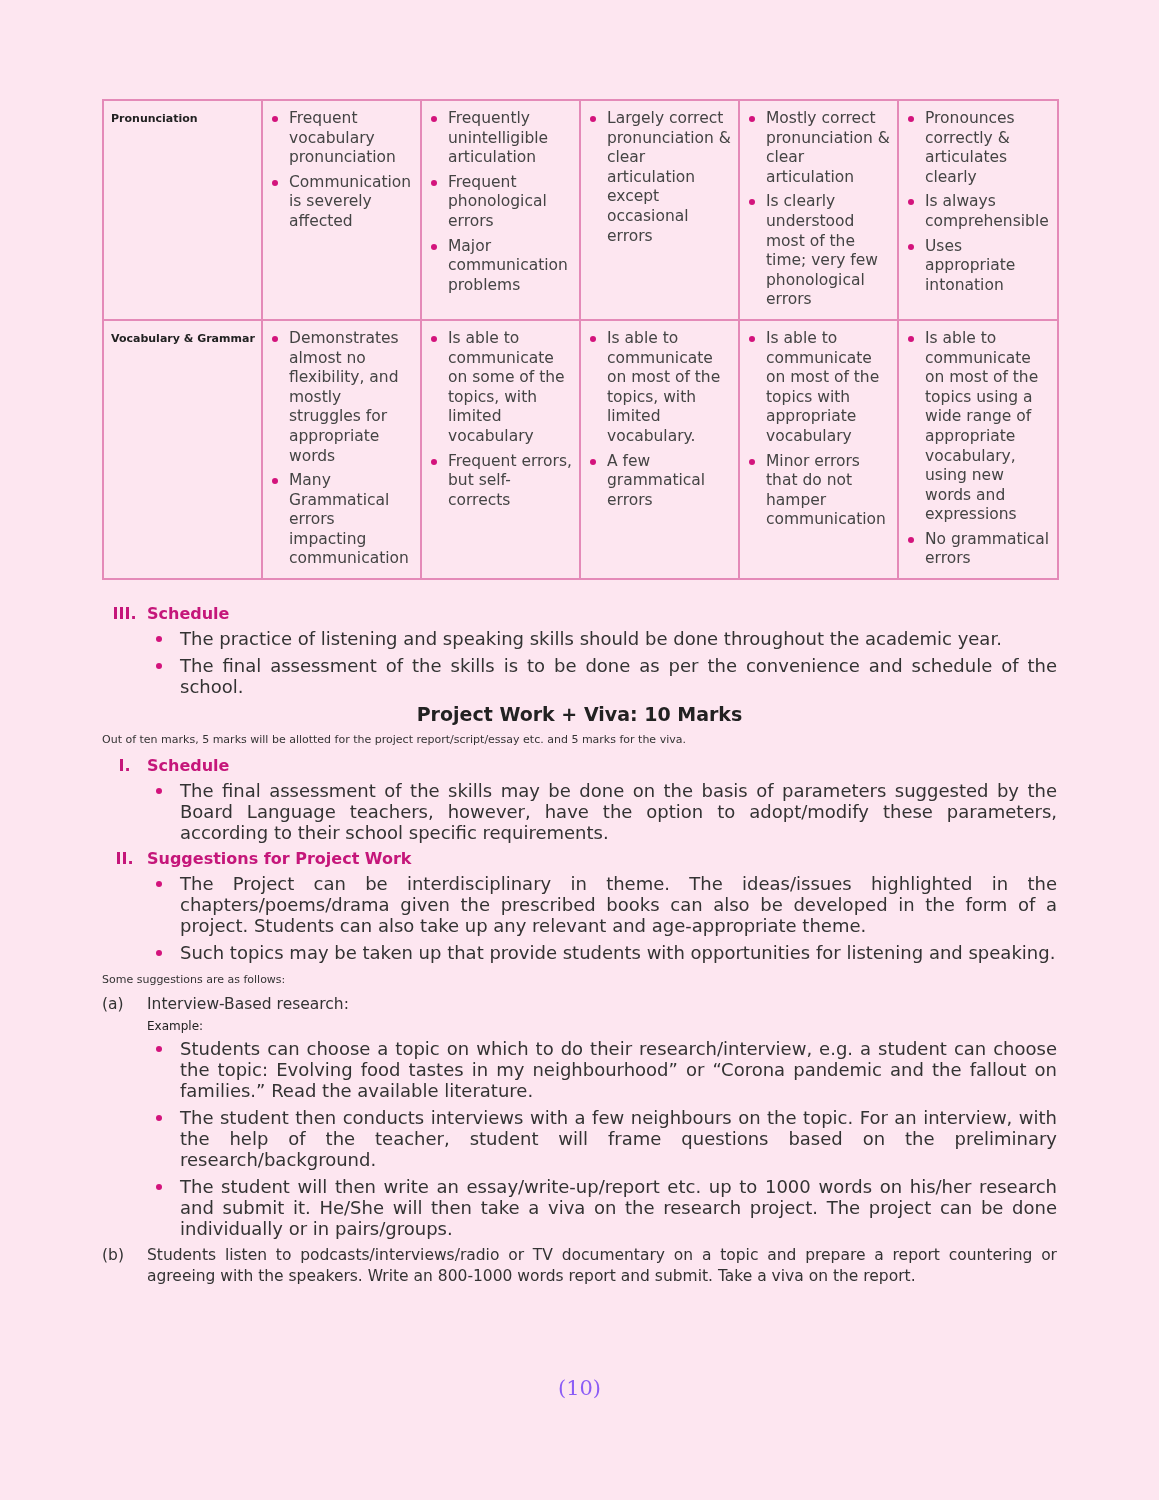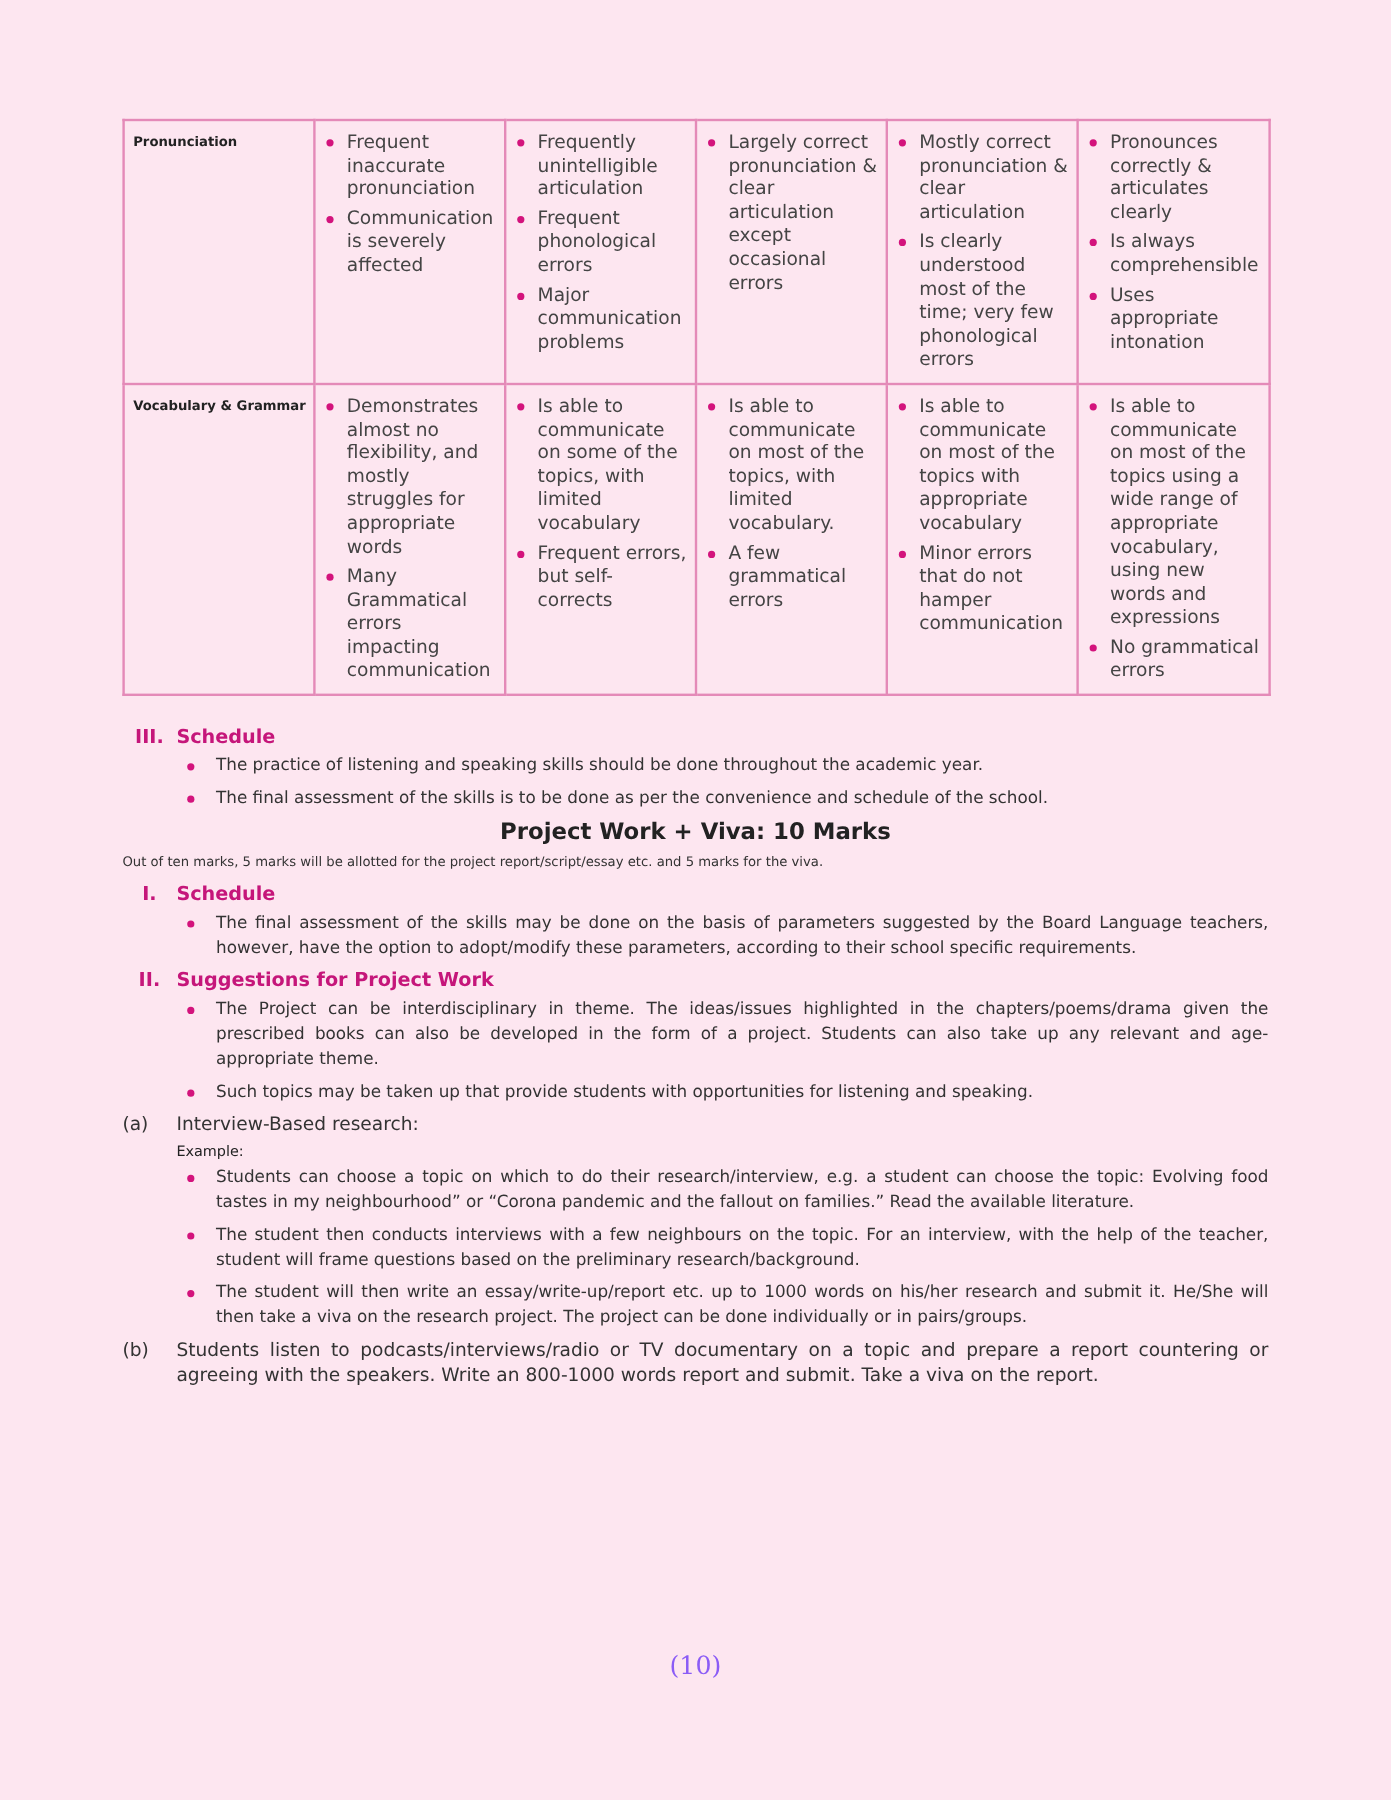--- a/index.html
+++ b/index.html
@@ -45,21 +45,21 @@
   }
   .heading {
     color:#c5167a; font-weight:bold; font-size:16px;
     display:flex; margin-top:0;
   }
   .heading .num { width:45px;text-align:center; }
   .body-text { font-size:11px; line-height:21px; color:#333; }
   ul.bullets { list-style:none; margin:0; padding:0 0 0 78px; }
   ul.bullets li {
     position:relative; padding-left:0; margin:5px 0 6px 0;
-    text-align:justify; font-size:14px; line-height:21px; color:#333;
+    text-align:justify; font-size:18px; line-height:21px; color:#333;
   }
   ul.bullets li::before {
     content:""; position:absolute; left:-24px; top:8px;
     width:6px; height:6px; border-radius:50%; background:#d3137c;
   }
   .center-title { text-align:center; font-weight:bold; font-size:19px; color:#222; margin:4px 0 4px 0; }
   .labelled { display:flex; font-size:15.5px; line-height:21px; color:#333; margin:4px 0; }
   .labelled .lab { width:45px; flex:none; }
   .labelled .txt { flex:1; text-align:justify; }
   .example { margin-left:45px; font-weight:normal; font-size:12px; color:#222; margin-top:4px; }
@@ -80,21 +80,21 @@
         <col style="width:159px">
         <col style="width:159px">
         <col style="width:159px">
         <col style="width:160px">
     </colgroup>
     <tbody>
         <tr style="height:219px">
       <td class="crit">Pronunciation</td>
       <td>
             <ul class="cell">
-        <li>Frequent inaccurate pronunciation</li>
+        <li>Frequent vocabulary pronunciation</li>
         <li>Communication is severely affected</li>
       </ul>
           </td>
       <td>
             <ul class="cell">
         <li>Frequently unintelligible articulation</li>
         <li>Frequent phonological errors</li>
         <li>Major communication problems</li>
       </ul>
           </td>
@@ -177,20 +177,21 @@
 
   <div class="heading">
     <span class="num">II.</span>
     <span>Suggestions for Project Work</span>
   </div>
   <ul class="bullets">
     <li>The Project can be interdisciplinary in theme. The ideas/issues highlighted in the chapters/poems/drama given the prescribed books can also be developed in the form of a project. Students can also take up any relevant and age-appropriate theme.</li>
     <li>Such topics may be taken up that provide students with opportunities for listening and speaking.</li>
   </ul>
 
+  <div class="body-text">Some suggestions are as follows:</div>
 
   <div class="labelled">
     <span class="lab">(a)</span>
     <span class="txt">Interview-Based research:</span>
   </div>
   <div class="example">Example:</div>
   <ul class="bullets">
     <li>Students can choose a topic on which to do their research/interview, e.g. a student can choose the topic: Evolving food tastes in my neighbourhood” or “Corona pandemic and the fallout on families.” Read the available literature.</li>
     <li>The student then conducts interviews with a few neighbours on the topic. For an interview, with the help of the teacher, student will frame questions based on the preliminary research/background.</li>
     <li>The student will then write an essay/write-up/report etc. up to 1000 words on his/her research and submit it. He/She will then take a viva on the research project. The project can be done individually or in pairs/groups.</li>

